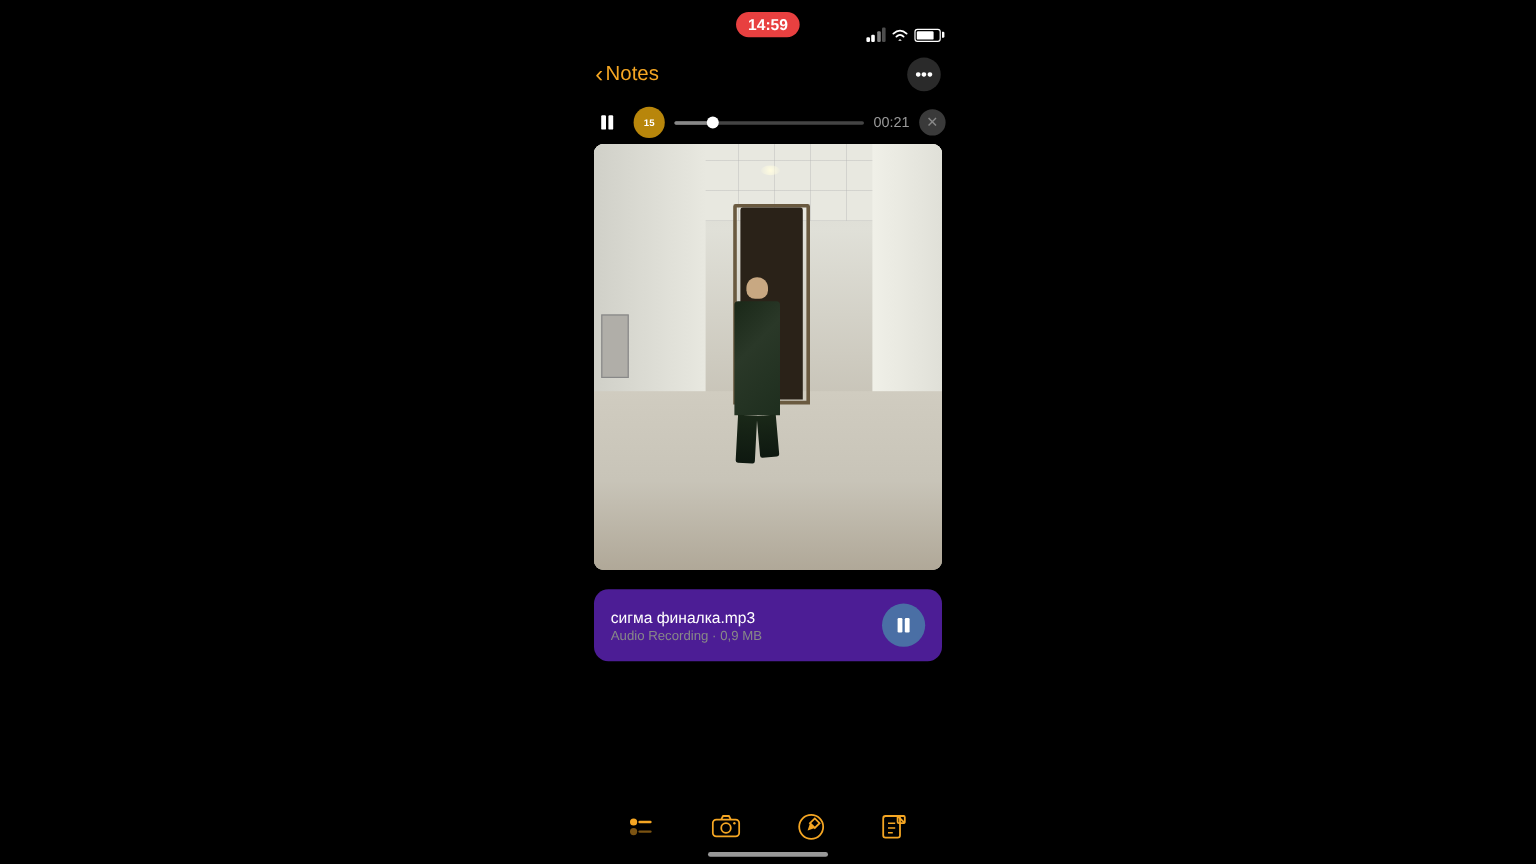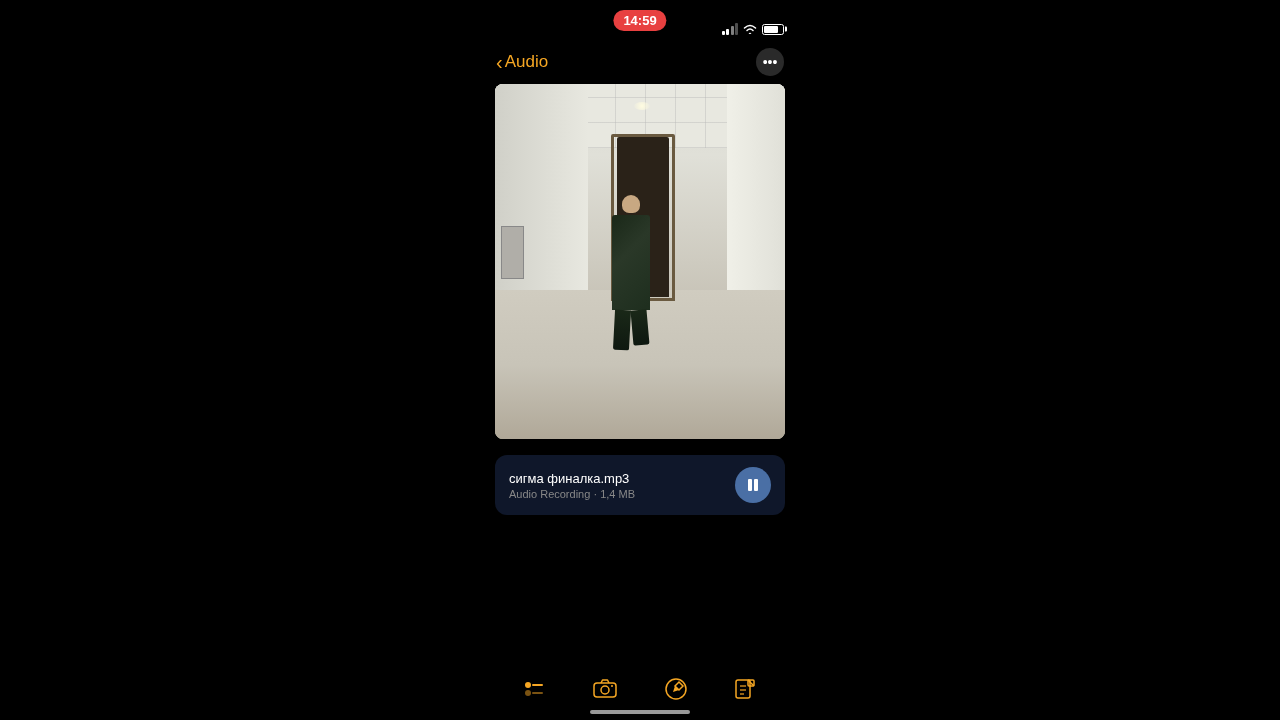--- a/index.html
+++ b/index.html
@@ -347,21 +347,21 @@
       width: 16px;
       height: 35px;
       background: linear-gradient(180deg, #1a2818 0%, #0e1810 100%);
       border-radius: 0 0 2px 2px;
       transform: rotate(-5deg);
     }
 
     
     .audio-attachment {
       width: 290px;
-      background: #0f172a;
+      background: #4c1d95;
       border-radius: 12px;
       padding: 12px 14px;
       display: flex;
       align-items: center;
       justify-content: space-between;
       margin-top: 16px;
     }
 
     .audio-info {
       display: flex;
@@ -454,27 +454,46 @@
 
       <div class="battery-icon">
         <div class="battery-fill"></div>
       </div>
     </div>
   </div>
 
   <div class="nav-bar">
     <div class="nav-back">
       <span class="chevron-left">‹</span>
-      <span>Audio</span>
+      <span>Notes</span>
     </div>
     <div class="nav-more">
       <span>•••</span>
     </div>
   </div>
 
+  <div class="audio-player-bar">
+    <button class="pause-btn-small">
+      <svg width="16" height="16" viewBox="0 0 16 16">
+        <rect x="3" y="2" width="4" height="12" rx="1" fill="white"></rect>
+        <rect x="9" y="2" width="4" height="12" rx="1" fill="white"></rect>
+      </svg>
+    </button>
+    <div class="skip-btn">
+      <span style="font-size:8px; font-weight:700; color:#fff;">15</span>
+    </div>
+    <div class="progress-container">
+      <div class="progress-fill"></div>
+      <div class="progress-thumb"></div>
+    </div>
+    <span class="time-display">00:21</span>
+    <div class="close-btn">
+      <span>✕</span>
+    </div>
+  </div>
 
   <div class="image-area">
     <div class="corridor-image">
       <div class="corridor-ceiling"></div>
       <div class="corridor-left-wall"></div>
       <div class="corridor-right-wall"></div>
       <div class="corridor-floor"></div>
       <div class="corridor-door-frame"></div>
       <div class="corridor-door"></div>
       <div class="vent-left"></div>
@@ -491,21 +510,21 @@
       </div>
     </div>
   </div>
 
   <div class="audio-attachment">
     <div class="audio-info">
       <span class="audio-filename">сигма финалка.mp3</span>
       <span class="audio-meta">
         <span>Audio Recording</span>
         <span> · </span>
-        <span>1,4 MB</span>
+        <span>0,9 MB</span>
       </span>
     </div>
     <div class="play-pause-btn">
       <svg width="14" height="14" viewBox="0 0 14 14">
         <rect x="2" y="1" width="4" height="12" rx="1" fill="white"></rect>
         <rect x="8" y="1" width="4" height="12" rx="1" fill="white"></rect>
       </svg>
     </div>
   </div>
 

